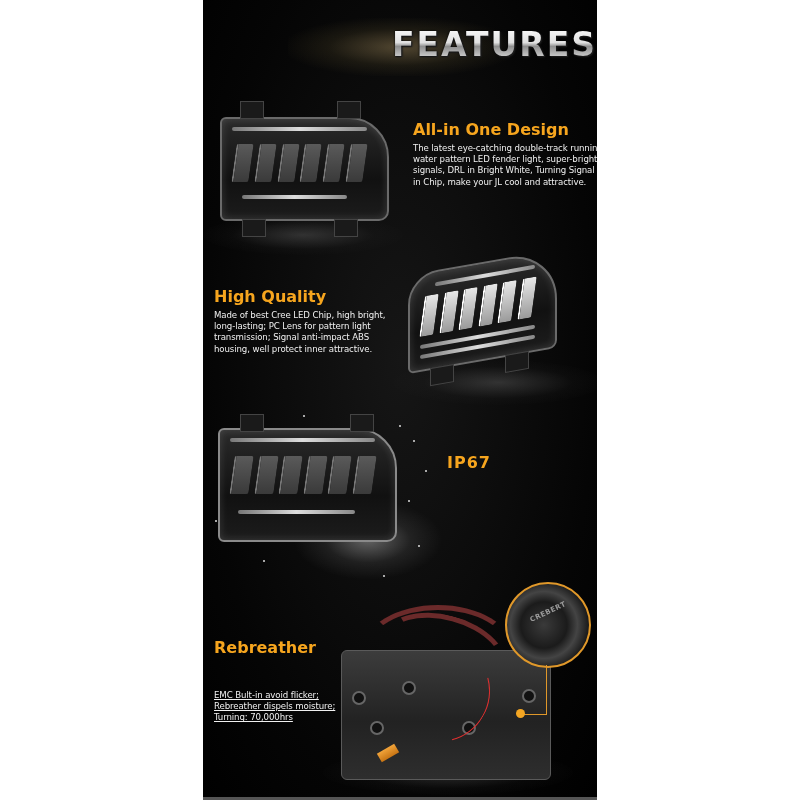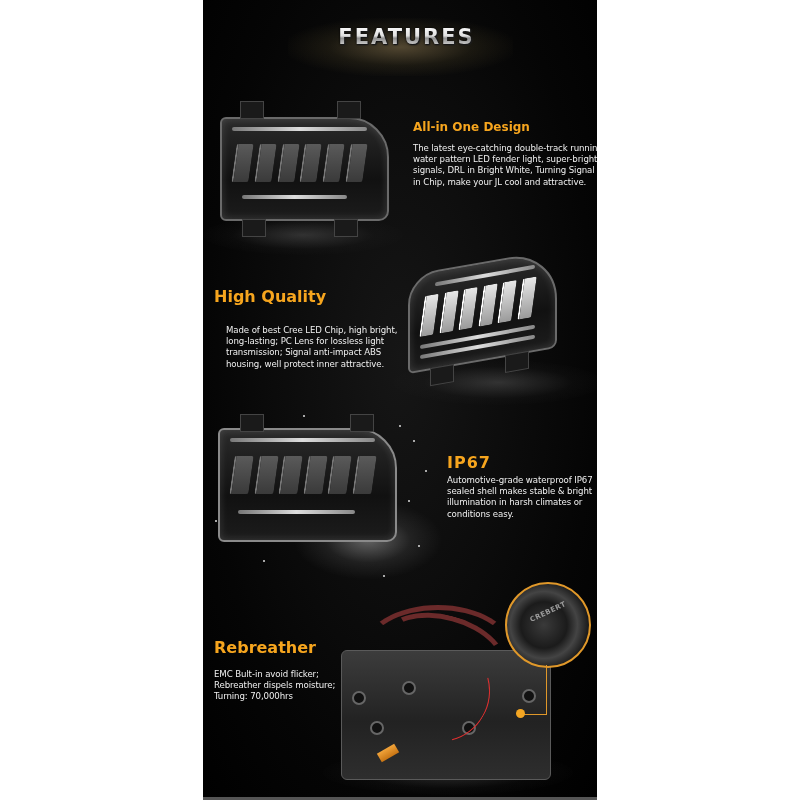--- a/index.html
+++ b/index.html
@@ -14,22 +14,22 @@
       overflow: hidden;
     }
     .panel-bottom-edge {
       position: absolute; left: 0; right: 0; bottom: 0; height: 3px; background: #555;
     }
     .title-glow {
       position: absolute; left: 85px; top: 18px; width: 225px; height: 58px;
       background: radial-gradient(ellipse at center, rgba(140,120,80,0.55) 0%, rgba(80,70,40,0.25) 45%, rgba(0,0,0,0) 75%);
     }
     .title {
-      position: absolute; left: 0; right: 0; top: 25px; text-align: center;
-      font-family: "DejaVu Sans", sans-serif; font-weight: bold; font-size: 21px;
+      position: absolute; left: 0; right: 0; top: 25px; text-align: right;
+      font-family: "DejaVu Sans", sans-serif; font-weight: bold; font-size: 33px;
       letter-spacing: 2px; color: #f2f2f2;
       background: linear-gradient(#ffffff 0%, #e0e0e0 45%, #8e8e8e 55%, #f4f4f4 100%);
       -webkit-background-clip: text; background-clip: text; -webkit-text-fill-color: transparent;
       filter: drop-shadow(0 0 1px #000) drop-shadow(1px 1px 0 #222);
       padding-left: 13px;
     }
     .heading {
       position: absolute; color: #f6a51e; font-weight: bold;
       font-family: "DejaVu Sans", sans-serif;
     }
@@ -131,21 +131,21 @@
           <i></i>
           <i></i>
           <i></i>
           <i></i>
         </div>
       <div class="bar" style="top:76px;left:20px;right:40px;"></div>
       <div class="tab" style="left:20px;top:100px;"></div>
       <div class="tab" style="left:112px;top:100px;"></div>
     </div>
   </div>
-  <div class="heading" style="left:210px;top:120px;font-size:12px;">All-in One Design</div>
+  <div class="heading" style="left:210px;top:120px;font-size:16px;">All-in One Design</div>
   <div class="desc" style="left:210px;top:143px;">
     <span>The latest eye-catching double-track running</span>
     <span>water pattern LED fender light, super-bright</span>
     <span>signals, DRL in Bright White, Turning Signal</span>
     <span>in Chip, make your JL cool and attractive.</span>
   </div>
 
   <div class="floor-glow" style="left:190px;top:360px;width:210px;height:45px;"></div>
   <div>
     <div class="lamp lamp-angled" style="left:205px;top:262px;width:145px;height:95px;transform:skewY(-10deg);border-radius:30px 50px 8px 6px;">
@@ -158,23 +158,23 @@
           <i></i>
           <i></i>
         </div>
       <div class="bar" style="top:70px;"></div>
       <div class="bar" style="top:80px;"></div>
       <div class="tab" style="left:20px;top:95px;"></div>
       <div class="tab" style="left:95px;top:95px;"></div>
     </div>
   </div>
   <div class="heading" style="left:11px;top:287px;font-size:16px;">High Quality</div>
-  <div class="desc" style="left:11px;top:325px;margin-left:12px;">
+  <div class="desc" style="left:11px;top:310px;">
     <span>Made of best Cree LED Chip, high bright,</span>
-    <span>long-lasting; PC Lens for lossless light</span>
+    <span>long-lasting; PC Lens for pattern light</span>
     <span>transmission; Signal anti-impact ABS</span>
     <span>housing, well protect inner attractive.</span>
   </div>
 
   <div class="splash" style="left:90px;top:500px;width:150px;height:80px;"></div>
   <div>
     <div class="lamp" style="left:15px;top:428px;width:175px;height:110px;border-color:#8a8a8a;">
       <div class="tab" style="left:20px;top:-16px;"></div>
       <div class="tab" style="left:130px;top:-16px;"></div>
       <div class="bar" style="top:8px;"></div>
@@ -192,26 +192,20 @@
     <div class="droplet" style="left:210px;top:440px;"></div>
     <div class="droplet" style="left:222px;top:470px;"></div>
     <div class="droplet" style="left:205px;top:500px;"></div>
     <div class="droplet" style="left:215px;top:545px;"></div>
     <div class="droplet" style="left:100px;top:415px;"></div>
     <div class="droplet" style="left:12px;top:520px;"></div>
     <div class="droplet" style="left:60px;top:560px;"></div>
     <div class="droplet" style="left:180px;top:575px;"></div>
   </div>
   <div class="heading" style="left:244px;top:453px;font-size:16px;letter-spacing:1px;">IP67</div>
-  <div class="desc" style="left:244px;top:475px;">
-    <span>Automotive-grade waterproof IP67</span>
-    <span>sealed shell makes stable &amp; bright</span>
-    <span>illumination in harsh climates or</span>
-    <span>conditions easy.</span>
-  </div>
 
   <div class="floor-glow" style="left:120px;top:750px;width:250px;height:45px;"></div>
   <div>
     <div class="housing">
       <div class="hole" style="left:10px;top:40px;"></div>
       <div class="hole" style="left:28px;top:70px;"></div>
       <div class="hole" style="left:180px;top:38px;"></div>
       <div class="hole" style="left:120px;top:70px;"></div>
       <div class="hole" style="left:60px;top:30px;"></div>
     </div>
@@ -221,20 +215,20 @@
     <div class="resistor"></div>
   </div>
   <div class="callout-circle">
     <div class="cap-text">CREBERT</div>
   </div>
   <div class="callout-line-v"></div>
   <div class="callout-line-h"></div>
   <div class="callout-dot"></div>
 
   <div class="heading" style="left:11px;top:638px;font-size:16px;">Rebreather</div>
-  <div class="desc" style="left:11px;top:669px;">
+  <div class="desc" style="left:11px;top:690px;text-decoration:underline;">
     <span>EMC Bult-in avoid flicker;</span>
     <span>Rebreather dispels moisture;</span>
     <span>Turning: 70,000hrs</span>
   </div>
 
   <div class="panel-bottom-edge"></div>
 </div>
 
 </body></html>

